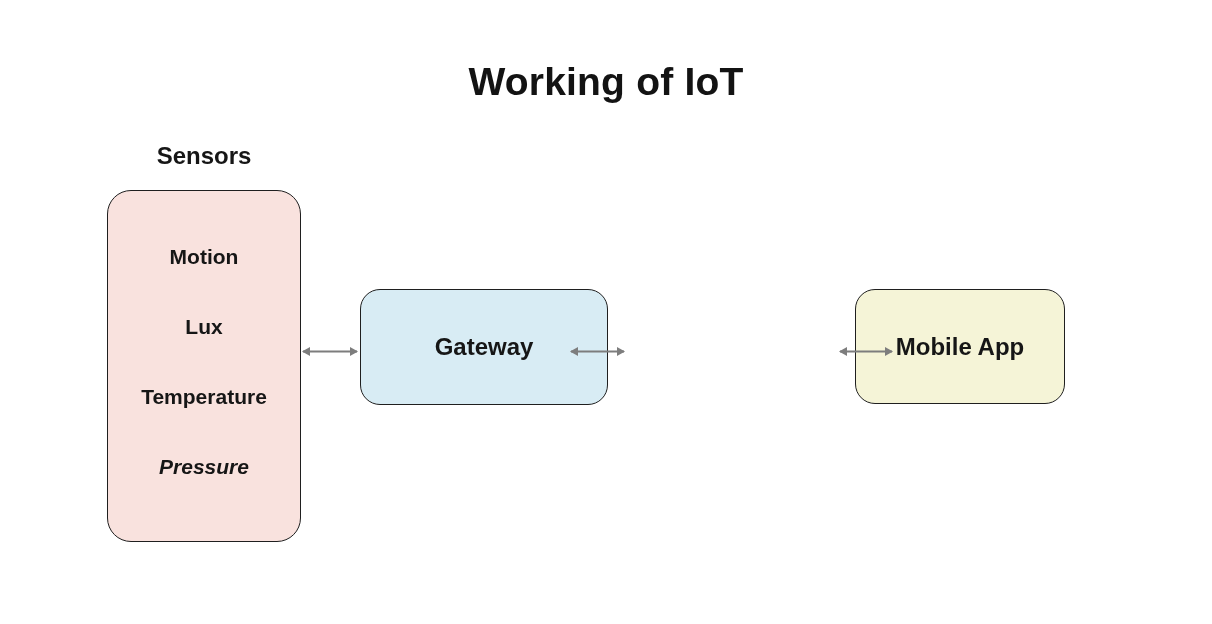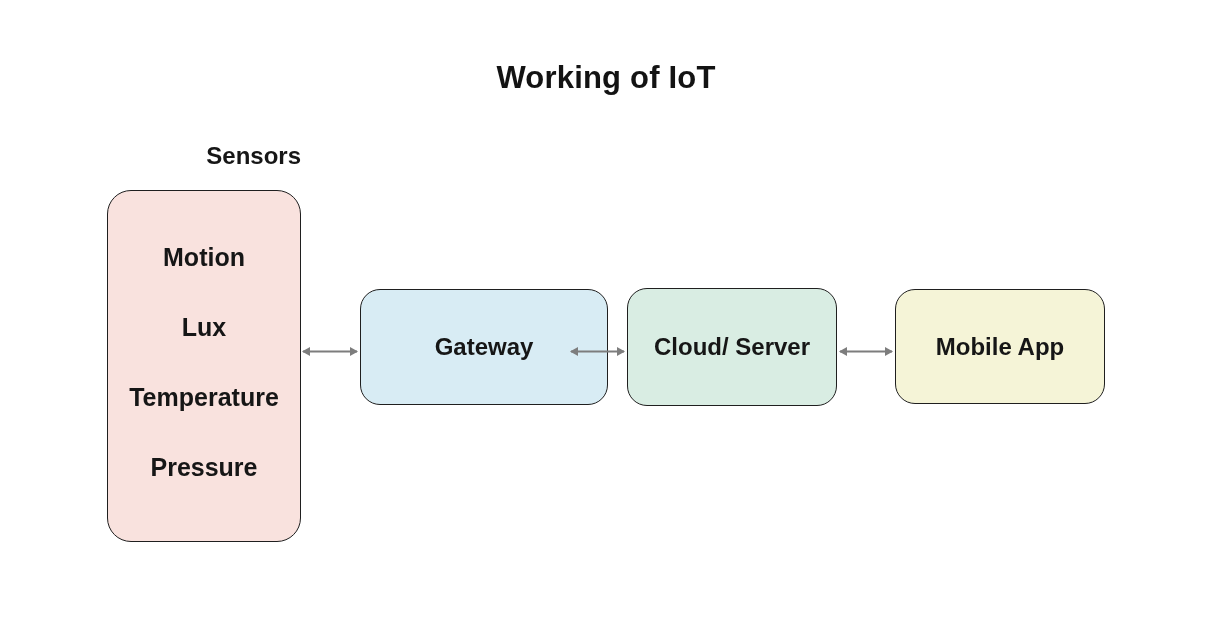--- a/index.html
+++ b/index.html
@@ -15,31 +15,31 @@
     background: #ffffff;
     overflow: hidden;
     color: #1c1c1c;
   }
   .title {
     position: absolute;
     left: 0;
     top: 60px;
     width: 100%;
     text-align: center;
-    font-size: 31px;
+    font-size: 39px;
     font-weight: 700;
     letter-spacing: 0.2px;
     color: #131313;
   }
   .group-label {
     position: absolute;
     left: 107px;
     top: 142px;
     width: 194px;
-    text-align: right;
+    text-align: center;
     font-size: 24px;
     font-weight: 700;
     color: #161616;
   }
   .node {
     position: absolute;
     box-sizing: border-box;
     border: 1.6px solid #1f1f1f;
     border-radius: 20px;
     display: flex;
@@ -55,32 +55,32 @@
     width: 194px;
     height: 352px;
     border-radius: 24px;
     display: block;
   }
   .sensor-item {
     position: absolute;
     left: 0;
     width: 100%;
     text-align: center;
-    font-size: 25px;
+    font-size: 21px;
     font-weight: 700;
     line-height: 26px;
     color: #161616;
   }
   .sensor-item:nth-of-type(1) { top: 53px; }
   .sensor-item:nth-of-type(2) { top: 123px; }
   .sensor-item:nth-of-type(3) { top: 193px; }
-  .sensor-item:nth-of-type(4) { top: 263px; }
+  .sensor-item:nth-of-type(4) { top: 263px; font-style: italic; }
   .gateway-box { left: 360px; top: 289px; width: 248px; height: 116px; }
   .cloud-box   { left: 627px; top: 288px; width: 210px; height: 118px; }
-  .mobile-box  { left: 895px; top: 289px; width: 210px; height: 115px; }
+  .mobile-box  { left: 855px; top: 289px; width: 210px; height: 115px; }
   .arrow-layer {
     position: absolute;
     left: 0;
     top: 0;
     width: 1212px;
     height: 624px;
     pointer-events: none;
   }
 </style>
 </head>
@@ -96,23 +96,20 @@
     <div class="sensor-item">Motion</div>
     <div class="sensor-item">Lux</div>
     <div class="sensor-item">Temperature</div>
     <div class="sensor-item">Pressure</div>
   </div>
 
   <div class="node gateway-box" style="background-color: rgb(216, 236, 244); border-color: rgb(31, 31, 31);">
     <span>Gateway</span>
   </div>
 
-  <div class="node cloud-box" style="background-color: rgb(217, 237, 227); border-color: rgb(31, 31, 31);">
-    <span>Cloud/ Server</span>
-  </div>
 
   <div class="node mobile-box" style="background-color: rgb(245, 244, 215); border-color: rgb(31, 31, 31);">
     <span>Mobile App</span>
   </div>
 
   <svg class="arrow-layer" width="1212" height="624" viewBox="0 0 1212 624" xmlns="http://www.w3.org/2000/svg">
     <defs>
       <marker id="headR" markerWidth="9" markerHeight="10" refX="7" refY="4.5" orient="auto" markerUnits="userSpaceOnUse">
         <path class="arrow-head" d="M0,0 L8,4.5 L0,9 z" fill="#7d7d7d"></path>
       </marker>

